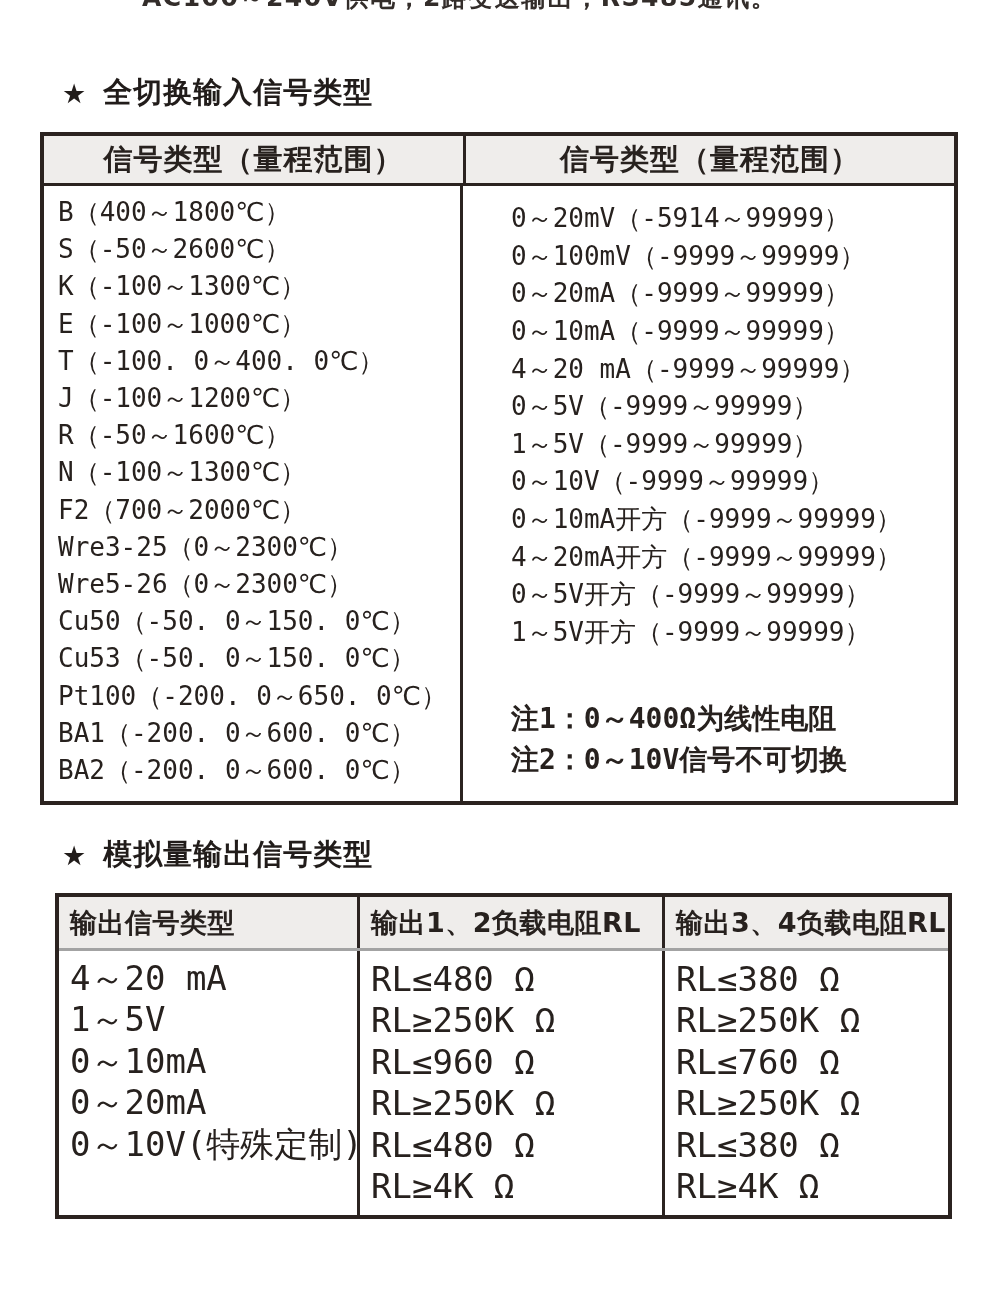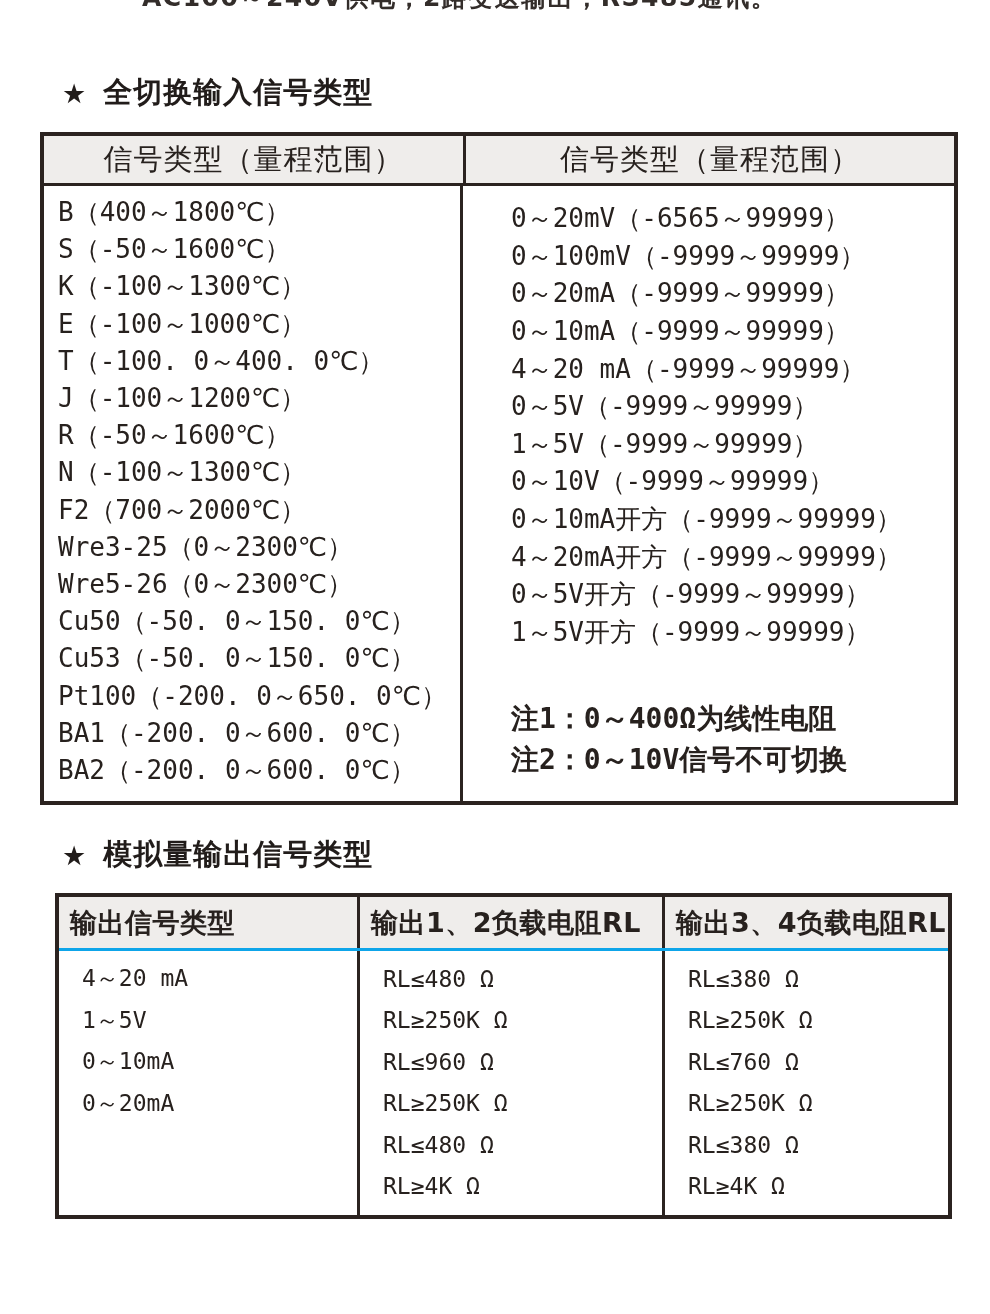--- a/index.html
+++ b/index.html
@@ -30,21 +30,21 @@
   .st2{margin-top:30px;}
 
   
   .tbl{box-sizing:border-box;border:4px solid #2b2320;background:#ffffff;}
 
   
   .tbl-input{margin:19px 0 0 40px;width:918px;}
   .tbl-input .thead{display:flex;background:#efedeb;border-bottom:3px solid #2b2320;}
   .tbl-input .th{
     height:47px;display:flex;align-items:center;justify-content:center;
-    font-size:29px;font-weight:400;letter-spacing:1px;color:#27211e;
+    font-size:29px;font-weight:700;letter-spacing:1px;color:#27211e;
   }
   .tbl-input .th.l{width:419px;border-right:3px solid #2b2320;}
   .tbl-input .th.r{flex:1;}
   .tbl-input .tbody{display:flex;gap:28px;}
   .tbl-input .bcell{box-sizing:border-box;}
   .tbl-input .bcell.l{width:419px;border-right:3px solid #2b2320;padding:8px 0 12px 14px;}
   .tbl-input .bcell.r{flex:1;padding:14px 0 12px 20px;}
   .sig-line{
     height:37.2px;display:flex;align-items:center;white-space:nowrap;
     font-family:"DejaVu Sans Mono","DejaVu Sans",sans-serif;
@@ -53,37 +53,37 @@
   .bcell.r .sig-line{height:37.6px;}
   .notes{margin-top:47px;}
   .note-line{
     height:41px;display:flex;align-items:center;white-space:nowrap;
     font-family:"DejaVu Sans Mono","DejaVu Sans",sans-serif;
     font-size:28px;font-weight:600;color:#27211e;
   }
 
   
   .tbl-output{margin:18px 0 0 55px;width:897px;}
-  .tbl-output .thead{display:flex;background:#efedeb;border-bottom:3px solid #0ea5e9;}
+  .tbl-output .thead{display:flex;background:#efedeb;border-bottom:3px solid #a3a3a3;}
   .tbl-output .th{
     box-sizing:border-box;height:51px;display:flex;align-items:center;
     padding-left:11px;font-size:27px;font-weight:600;letter-spacing:0.5px;color:#27211e;white-space:nowrap;
   }
   .tbl-output .th.c1{width:301px;border-right:3px solid #2b2320;}
   .tbl-output .th.c2{width:305px;border-right:3px solid #2b2320;}
   .tbl-output .th.c3{flex:1;border-radius:10px;}
   .tbl-output .tbody{display:flex;}
   .tbl-output .col{box-sizing:border-box;padding:7px 0 8px 0;}
   .tbl-output .col.c1{width:301px;border-right:3px solid #2b2320;}
   .tbl-output .col.c2{width:305px;border-right:3px solid #2b2320;}
   .tbl-output .col.c3{flex:1;}
   .out-line{
-    height:41.5px;display:flex;align-items:center;padding-left:23px;white-space:nowrap;
+    height:41.5px;display:flex;align-items:center;padding-left:11px;white-space:nowrap;
     font-family:"DejaVu Sans Mono","DejaVu Sans",sans-serif;
-    font-size:23px;font-weight:500;color:#27211e;
+    font-size:34px;font-weight:500;color:#27211e;
   }
 </style>
 </head>
 <body>
 
 <div class="page">
 
   <div class="top-clip">
     <span>AC100～240V供电，2路变送输出，RS485通讯。</span>
   </div>
@@ -94,39 +94,39 @@
   </div>
 
   <div class="tbl tbl-input">
     <div class="thead">
       <div class="th l">信号类型（量程范围）</div>
       <div class="th r">信号类型（量程范围）</div>
     </div>
     <div class="tbody">
       <div class="bcell l">
           <div class="sig-line">B（400～1800℃）</div>
-          <div class="sig-line">S（-50～1600℃）</div>
+          <div class="sig-line">S（-50～2600℃）</div>
           <div class="sig-line">K（-100～1300℃）</div>
           <div class="sig-line">E（-100～1000℃）</div>
           <div class="sig-line">T（-100. 0～400. 0℃）</div>
           <div class="sig-line">J（-100～1200℃）</div>
           <div class="sig-line">R（-50～1600℃）</div>
           <div class="sig-line">N（-100～1300℃）</div>
           <div class="sig-line">F2（700～2000℃）</div>
           <div class="sig-line">Wre3-25（0～2300℃）</div>
           <div class="sig-line">Wre5-26（0～2300℃）</div>
           <div class="sig-line">Cu50（-50. 0～150. 0℃）</div>
           <div class="sig-line">Cu53（-50. 0～150. 0℃）</div>
           <div class="sig-line">Pt100（-200. 0～650. 0℃）</div>
           <div class="sig-line">BA1（-200. 0～600. 0℃）</div>
           <div class="sig-line">BA2（-200. 0～600. 0℃）</div>
         </div>
       <div class="bcell r">
         <div>
-            <div class="sig-line">0～20mV（-6565～99999）</div>
+            <div class="sig-line">0～20mV（-5914～99999）</div>
             <div class="sig-line">0～100mV（-9999～99999）</div>
             <div class="sig-line">0～20mA（-9999～99999）</div>
             <div class="sig-line">0～10mA（-9999～99999）</div>
             <div class="sig-line">4～20 mA（-9999～99999）</div>
             <div class="sig-line">0～5V（-9999～99999）</div>
             <div class="sig-line">1～5V（-9999～99999）</div>
             <div class="sig-line">0～10V（-9999～99999）</div>
             <div class="sig-line">0～10mA开方（-9999～99999）</div>
             <div class="sig-line">4～20mA开方（-9999～99999）</div>
             <div class="sig-line">0～5V开方（-9999～99999）</div>
@@ -150,20 +150,21 @@
       <div class="th c1">输出信号类型</div>
       <div class="th c2">输出1、2负载电阻RL</div>
       <div class="th c3">输出3、4负载电阻RL</div>
     </div>
     <div class="tbody">
       <div class="col c1">
           <div class="out-line">4～20 mA</div>
           <div class="out-line">1～5V</div>
           <div class="out-line">0～10mA</div>
           <div class="out-line">0～20mA</div>
+          <div class="out-line">0～10V(特殊定制)</div>
         </div>
       <div class="col c2">
           <div class="out-line">RL≤480 Ω</div>
           <div class="out-line">RL≥250K Ω</div>
           <div class="out-line">RL≤960 Ω</div>
           <div class="out-line">RL≥250K Ω</div>
           <div class="out-line">RL≤480 Ω</div>
           <div class="out-line">RL≥4K Ω</div>
         </div>
       <div class="col c3">

